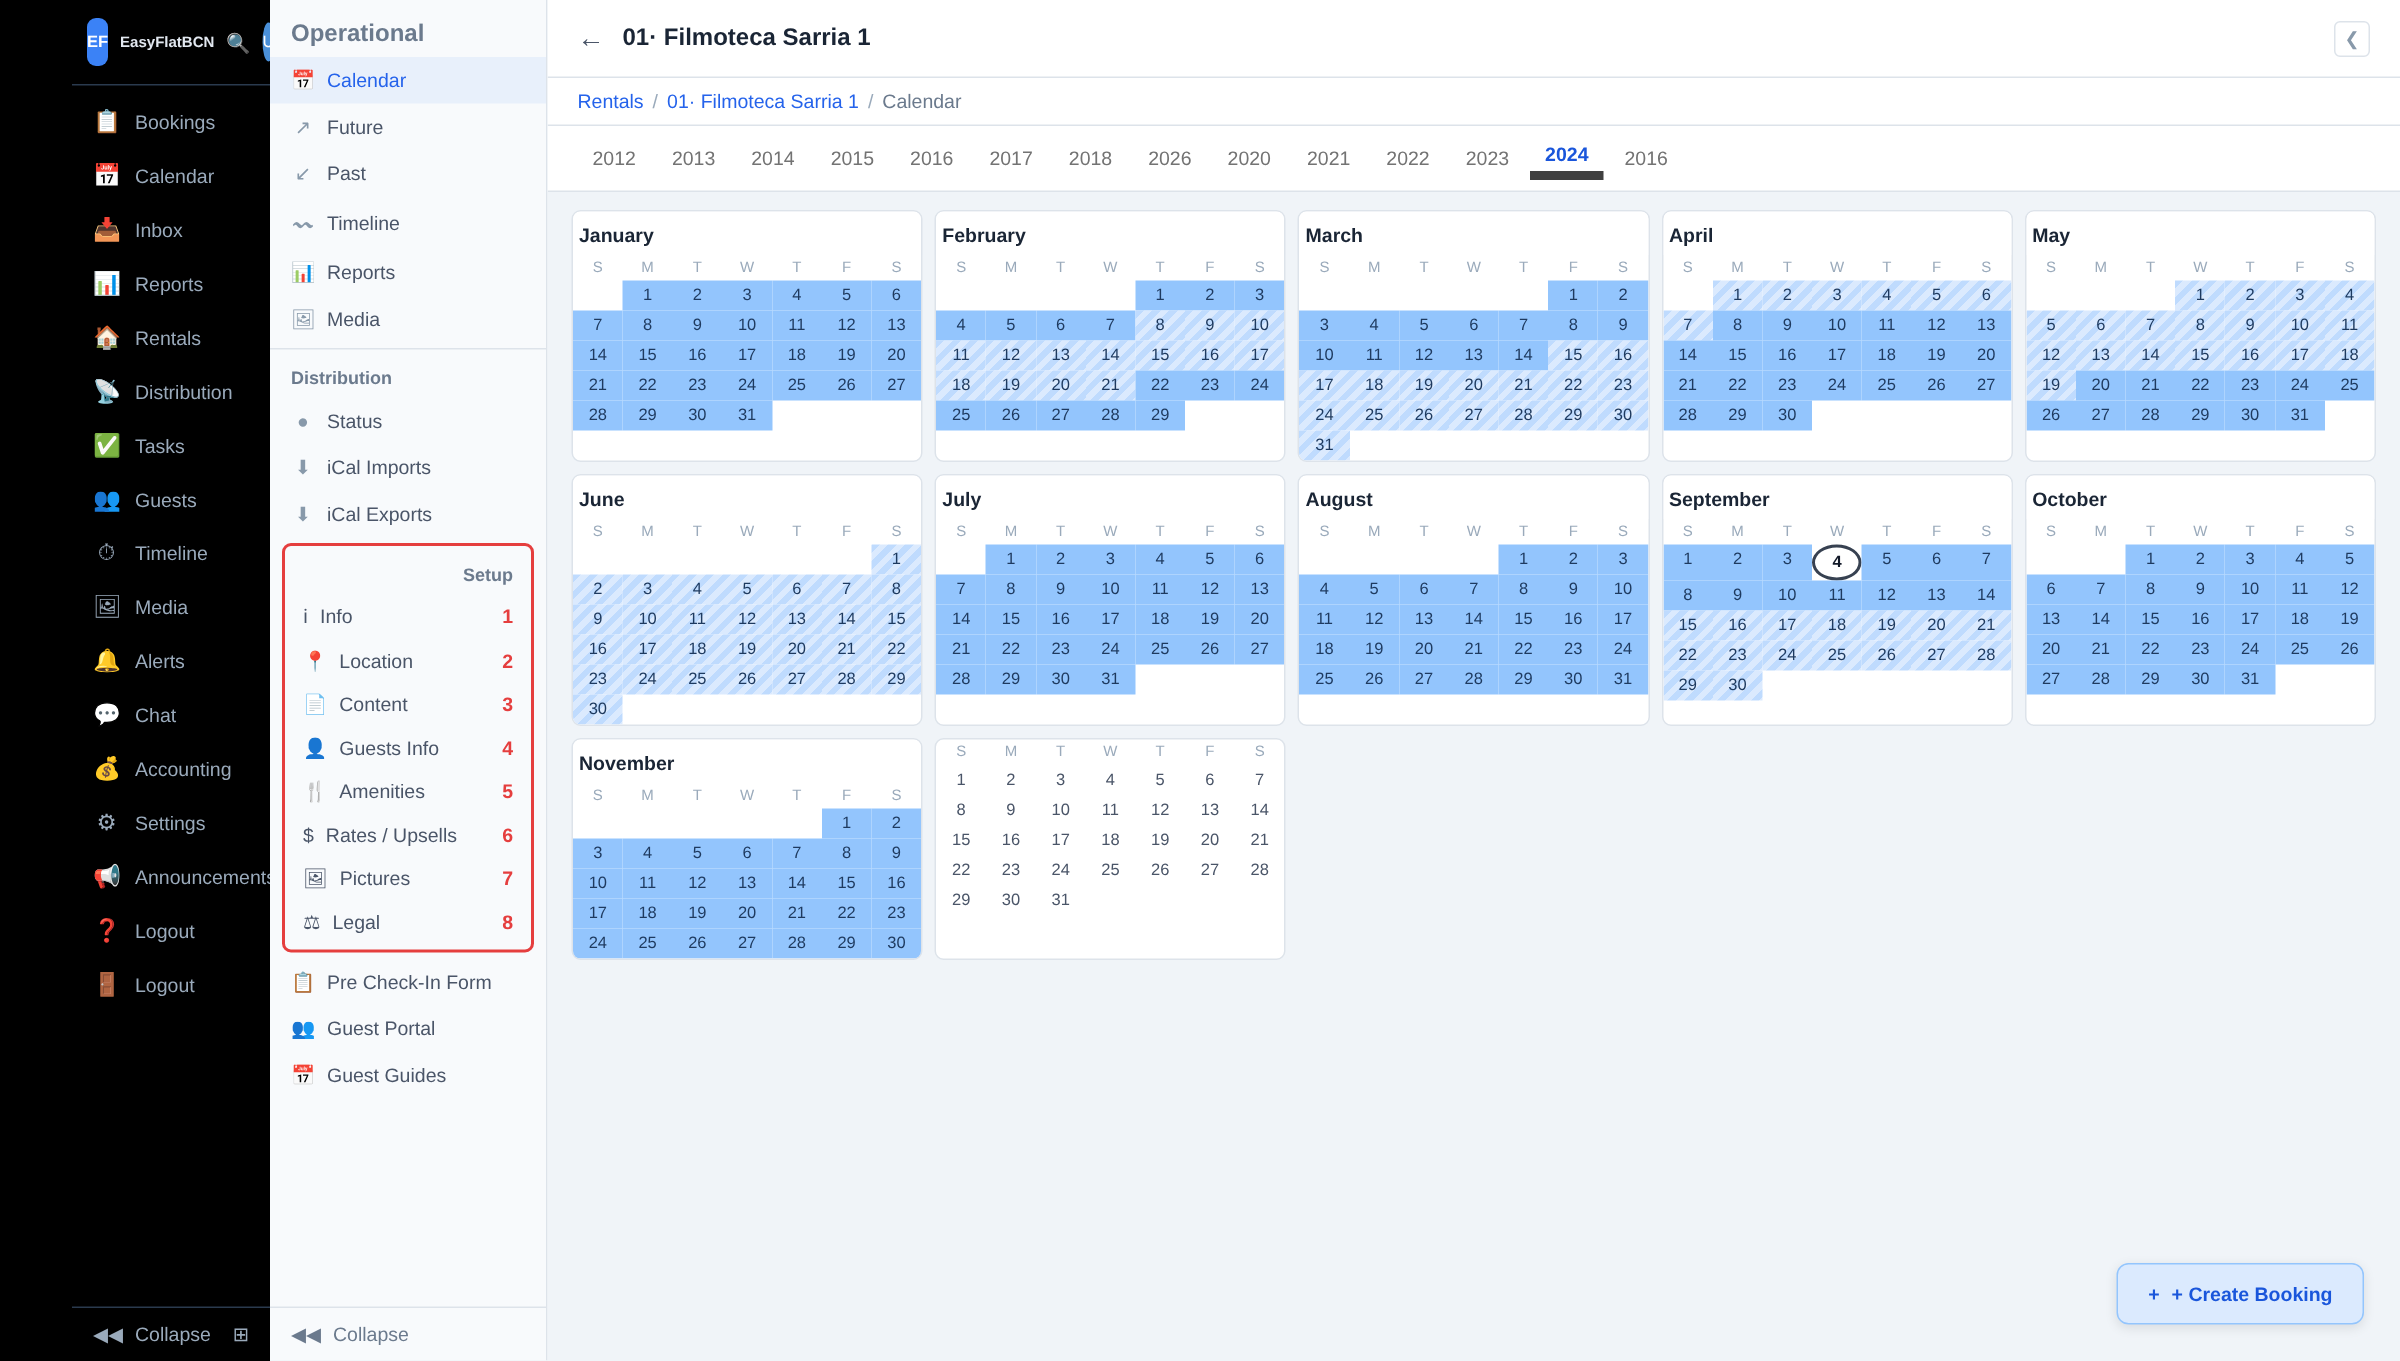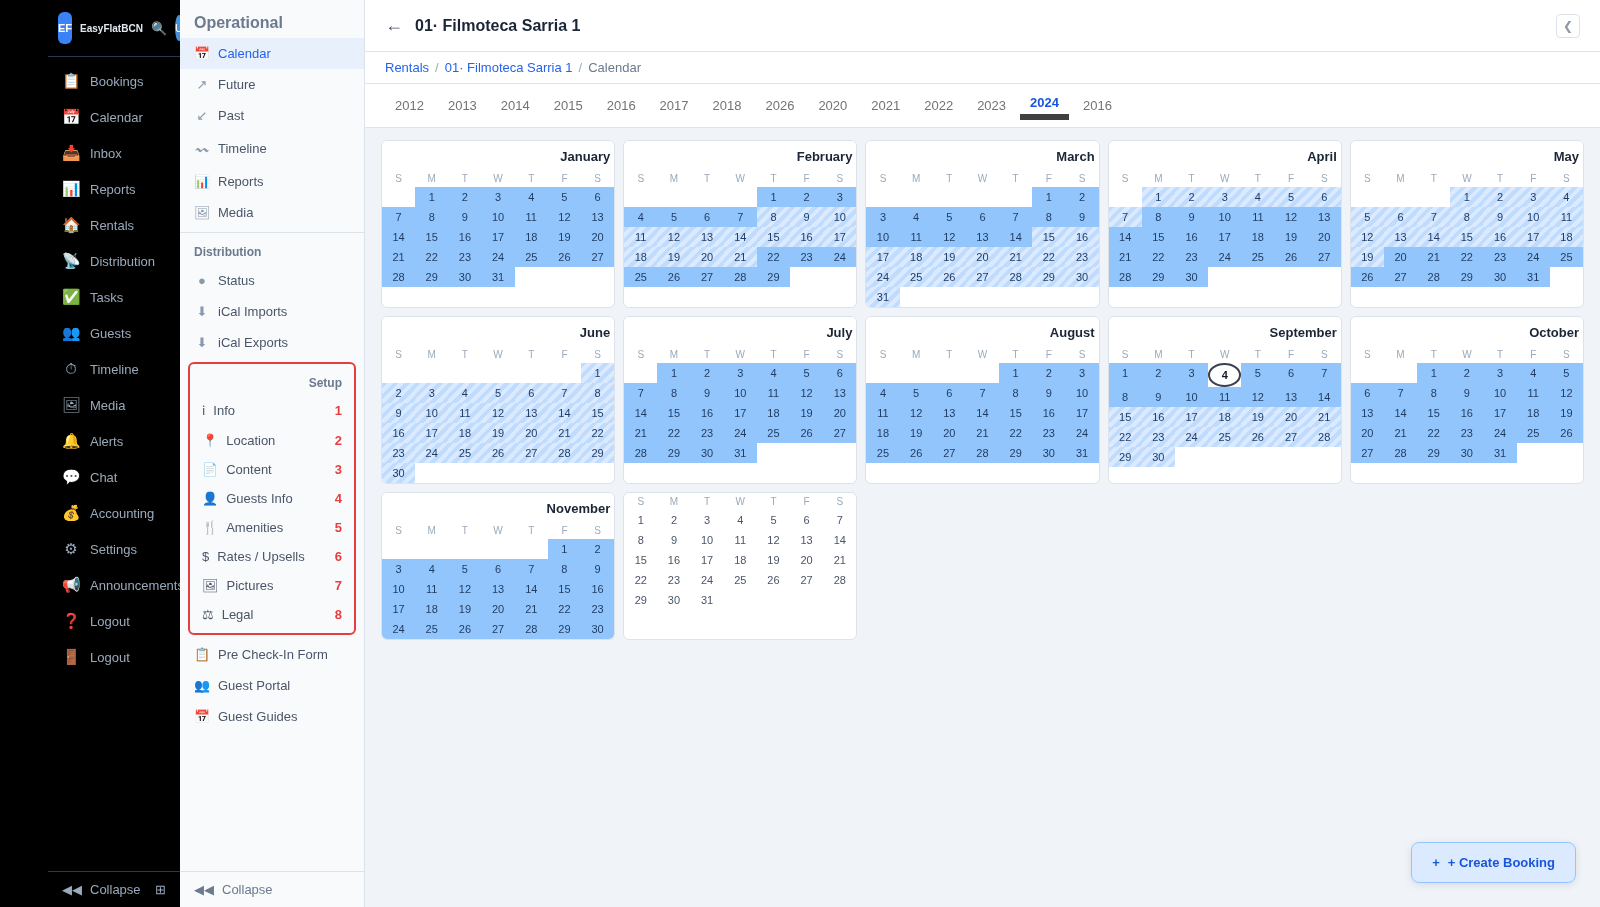--- a/index.html
+++ b/index.html
@@ -195,21 +195,21 @@
       background: #f0f4f8;
     }
 
     .month-block {
       background: white;
       border-radius: 6px;
       overflow: hidden;
       border: 1px solid #dde3ea;
     }
     .month-title {
-      text-align: right;
+      text-align: left;
       padding: 8px 4px 6px;
       font-size: 13px;
       font-weight: 600;
       color: #1a2535;
       background: white;
     }
     .cal-grid {
       display: grid;
       grid-template-columns: repeat(7, 1fr);
       font-size: 11px;

